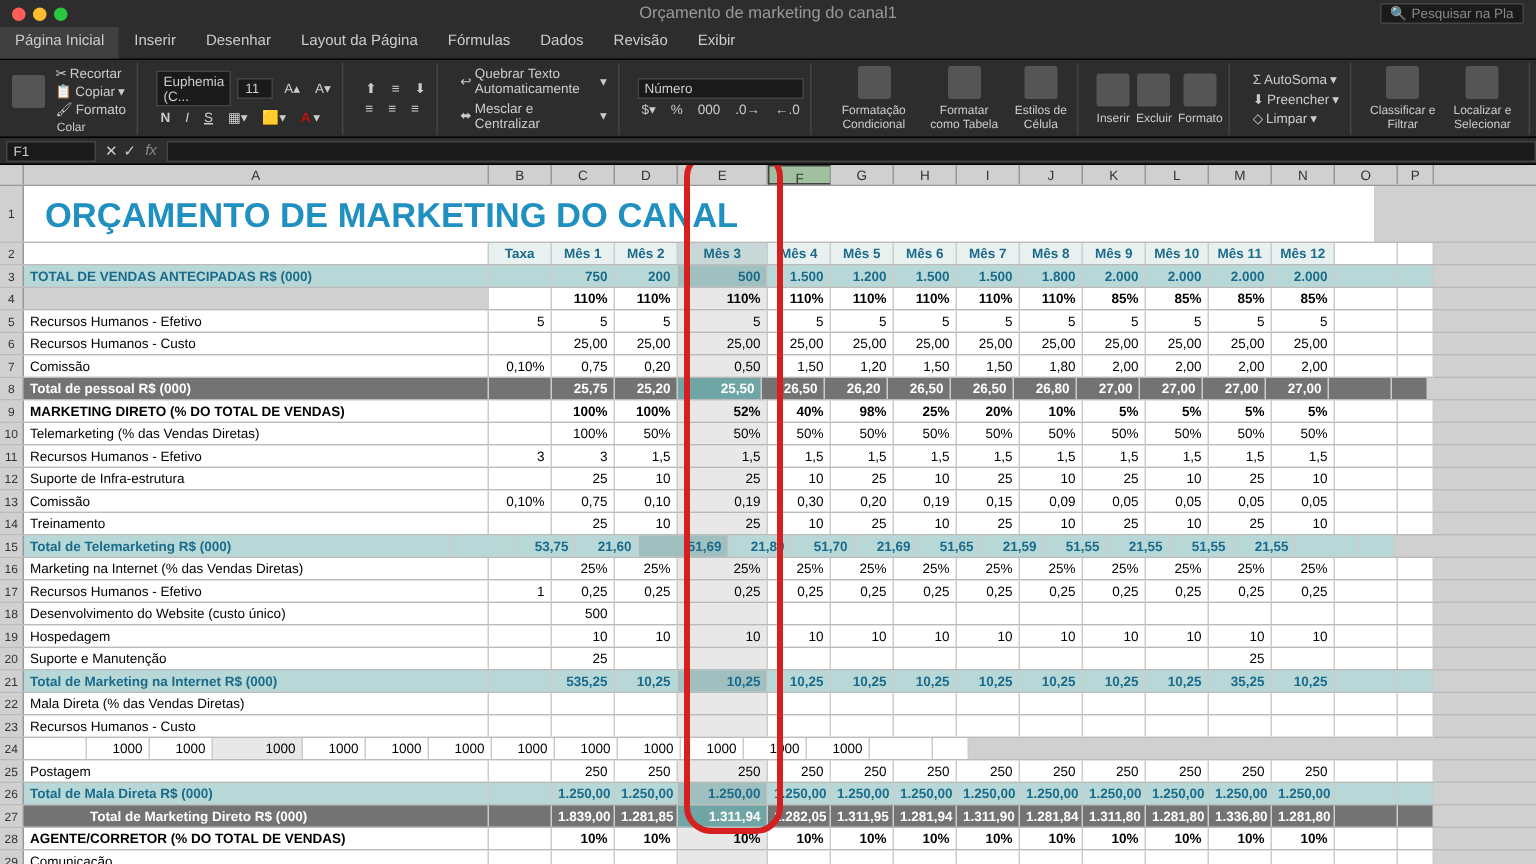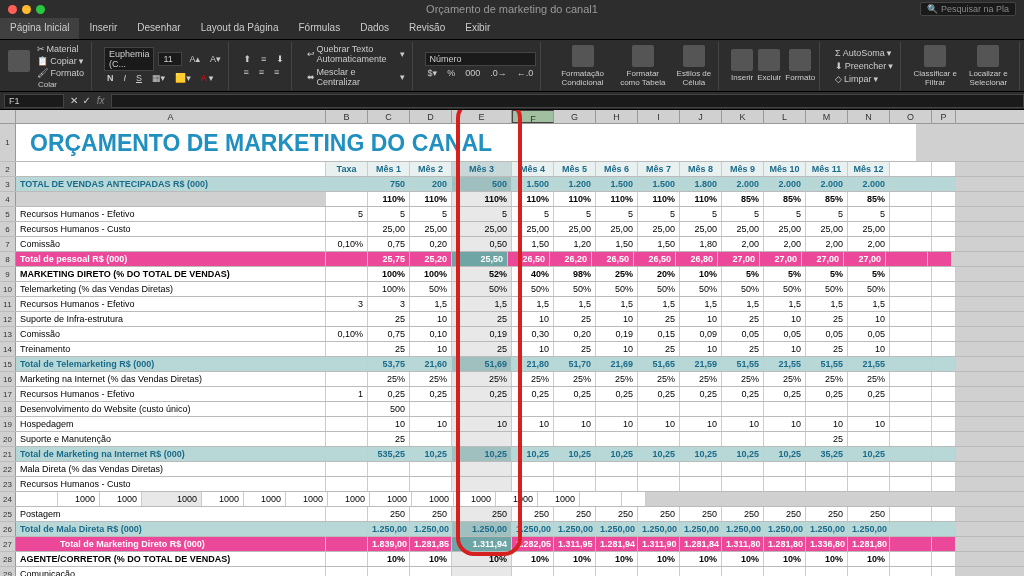--- a/index.html
+++ b/index.html
@@ -29,21 +29,21 @@
 .ch.sel{background:#a0c0a0}
 .rows{display:flex;flex-direction:column}
 .row{display:flex;height:15px;border-bottom:1px solid #bbb}
 .row.tall{height:38px}
 .rh{width:16px;background:#d0d0d0;border-right:1px solid #999;text-align:center;font-size:8px;color:#333;line-height:15px}
 .row.tall .rh{line-height:38px}
 .cell{border-right:1px solid #ccc;font-size:9px;color:#000;line-height:15px;padding:0 4px;text-align:right;overflow:hidden;white-space:nowrap}
 .cell.l{text-align:left}
 .cell.b{font-weight:bold}
 .cell.teal{background:#b8d8d8;color:#1a6b8a;font-weight:bold}
-.cell.teal2{background:#ec4899;color:#fff;font-weight:bold}
+.cell.teal2{background:#737373;color:#fff;font-weight:bold}
 .cell.white{background:#fff}
 .cell.head{background:#e8f0f0;color:#1a6b8a;font-weight:bold;text-align:center}
 .cell.selcol{background:#d8d8d8}
 .cell.selcol.teal{background:#a0c0c0}
 .cell.selcol.teal2{background:#6fa5a5}
 .cell.selcol.white{background:#e8e8e8}
 .cell.selcol.head{background:#c8d8d8}
 .bigtitle{font-size:23px;font-weight:bold;color:#2090c0;line-height:38px;padding-left:10px}
 .annotation{position:absolute;border:4px solid #d62020;border-radius:18px;pointer-events:none;z-index:100}
 </style>
@@ -69,21 +69,21 @@
     <div class="tab">Dados</div>
     <div class="tab">Revisão</div>
     <div class="tab">Exibir</div>
   </div>
 
 <div class="ribbon">
   <div class="rgrp">
       <div class="rgrp-h">
         <span class="ricon lg"></span>
         <div style="display:flex;flex-direction:column">
-          <span class="rbtn">✂ <span>Material</span></span>
+          <span class="rbtn">✂ <span>Recortar</span></span>
           <span class="rbtn">📋 <span>Copiar</span> ▾</span>
           <span class="rbtn">🖌 <span>Formato</span></span>
         </div>
       </div>
       <div style="font-size:8px;text-align:center">Colar</div>
     </div>
   <div class="rgrp">
       <div class="rgrp-h">
         <span class="sel">Euphemia (C...</span>
         <span class="sel" style="min-width:24px">11</span>
@@ -435,21 +435,21 @@
         <div class="cell white" style="width: 42px;">10</div>
         <div class="cell white" style="width: 42px;">25</div>
         <div class="cell white" style="width: 42px;">10</div>
         <div class="cell white" style="width: 42px;">25</div>
         <div class="cell white" style="width: 42px;">10</div>
         <div class="cell white" style="width: 42px;"></div>
         <div class="cell white" style="width: 24px;"></div>
       </div>
       <div class="row">
         <div class="rh">15</div>
-        <div class="cell l teal" style="width: 310px;">Total de Telemarketing R$ (000)</div>
+        <div class="cell l teal" style="width: 284px;">Total de Telemarketing R$ (000)</div>
         <div class="cell teal" style="width: 42px;"></div>
         <div class="cell teal" style="width: 42px;">53,75</div>
         <div class="cell teal" style="width: 42px;">21,60</div>
         <div class="cell teal selcol" style="width: 60px;">51,69</div>
         <div class="cell teal" style="width: 42px;">21,80</div>
         <div class="cell teal" style="width: 42px;">51,70</div>
         <div class="cell teal" style="width: 42px;">21,69</div>
         <div class="cell teal" style="width: 42px;">51,65</div>
         <div class="cell teal" style="width: 42px;">21,59</div>
         <div class="cell teal" style="width: 42px;">51,55</div>

